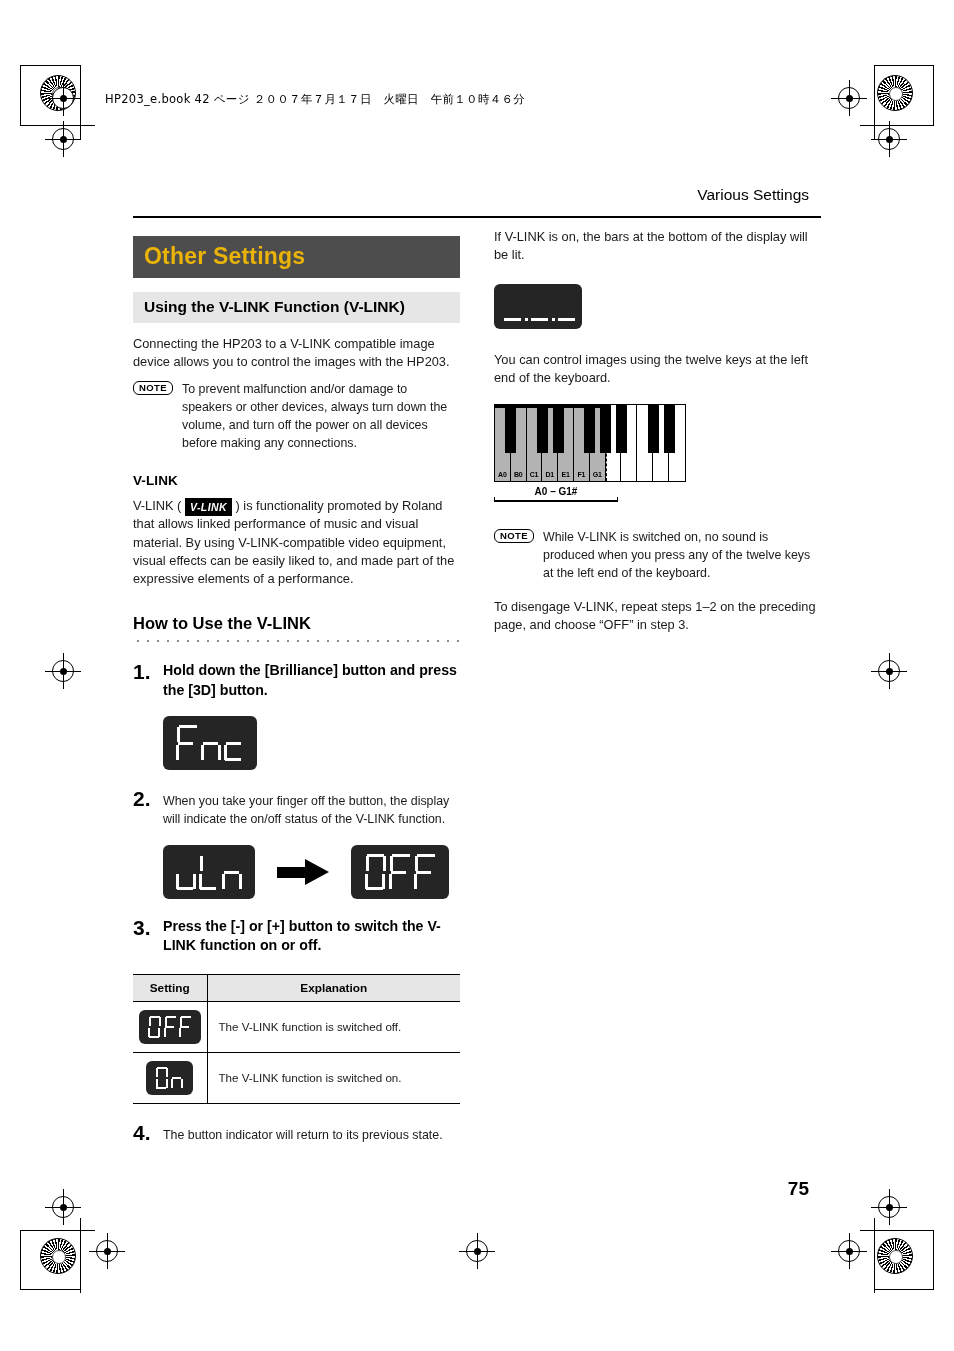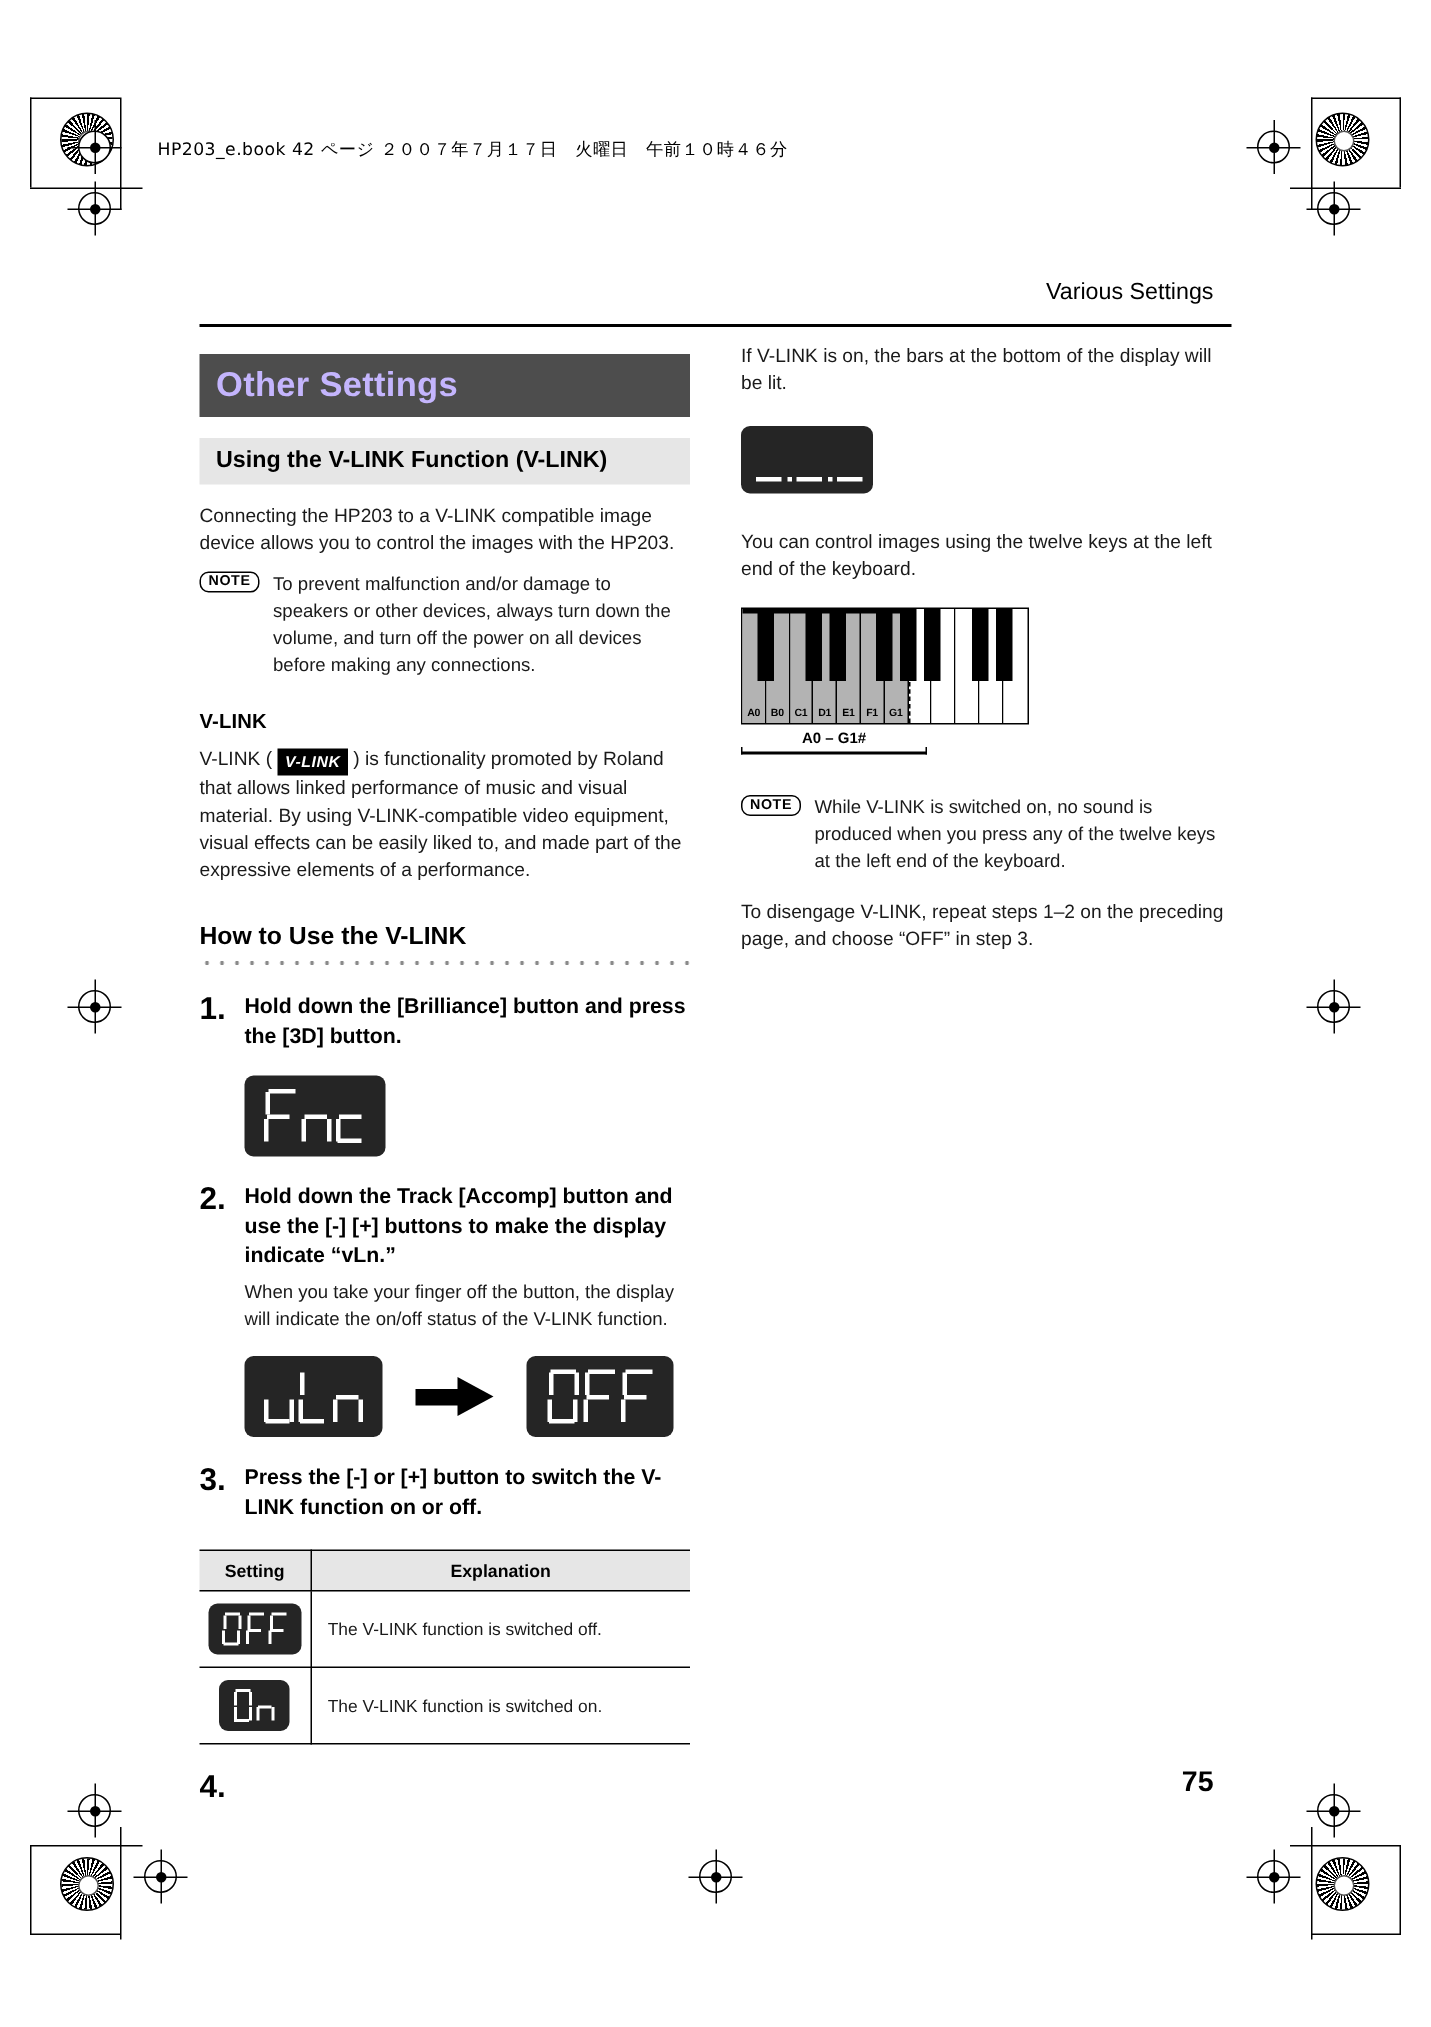--- a/index.html
+++ b/index.html
@@ -57,21 +57,21 @@
     font-size:15.5px; color:#000;
   }
   .rule-top {
     position:absolute; left:133px; top:216px; width:688px; height:2.2px; background:#000;
   }
 
   .col-left  { position:absolute; left:133px; top:236px; width:327px; }
   .col-right { position:absolute; left:494px; top:228px; width:327px; }
 
   h1.section-bar {
-    margin:0; background:#4d4d4d; color:#c4b5fd;
+    margin:0; background:#4d4d4d; color:#eab308;
     font-size:23px; font-weight:bold; letter-spacing:0.2px;
     padding:9px 0 10px 11px; line-height:1;
   }
   h2.sub-bar {
     margin:14px 0 0 0; background:#e6e6e6; color:#000;
     font-size:15.5px; font-weight:bold;
     padding:6px 0 7px 11px; line-height:1.15;
   }
 
   p.body {
@@ -333,21 +333,20 @@
           <span class="g-v" style="left:0px;top:20px;height:15px;"></span>
           <span class="g-h" style="left:1px;top:33px;width:16px;"></span>
         </div>
       </div>
     </div>
   </div>
 
   <div class="step">
     <div class="step-num">2.</div>
     <div class="step-body">
-      <p class="step-title">Hold down the Track [Accomp] button and use the [-] [+] buttons to make the display indicate “vLn.”</p>
       <p class="step-desc">When you take your finger off the button, the display will indicate the on/off status of the V-LINK function.</p>
     </div>
   </div>
 
   <div class="lcd-wrap" style="margin-left:30px;">
 
     <div class="lcd big">
       <div class="seg-row">
 
         <div class="glyph" style="width:20px;height:36px;">
@@ -469,20 +468,21 @@
         </div>
       </td>
       <td class="c2">The V-LINK function is switched on.</td>
     </tr>
   </tbody>
     </table>
 
   <div class="step">
     <div class="step-num">4.</div>
     <div class="step-body">
+      <p class="step-desc">The button indicator will return to its previous state.</p>
     </div>
   </div>
 </div>
 
 <div class="col-right">
 
   <p class="body" style="margin-top:0;">If V-LINK is on, the bars at the bottom of the display will be lit.</p>
 
   <div style="margin-top:20px;">
     <div style="display:inline-block;background:#252525;border-radius:6px;width:88px;height:45px;position:relative;">

